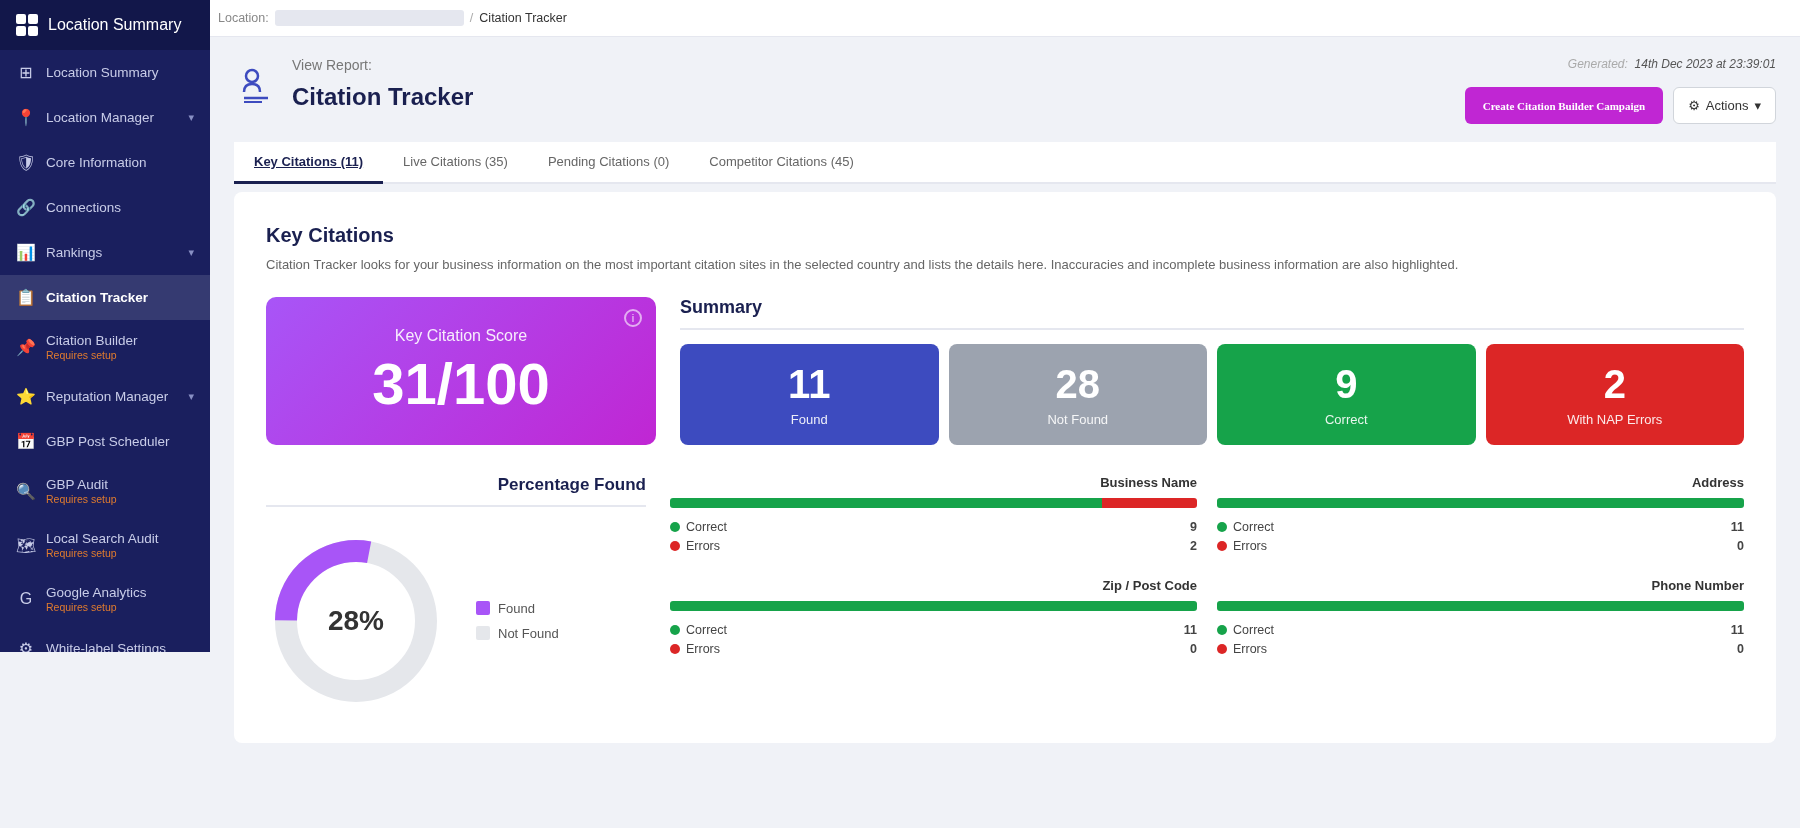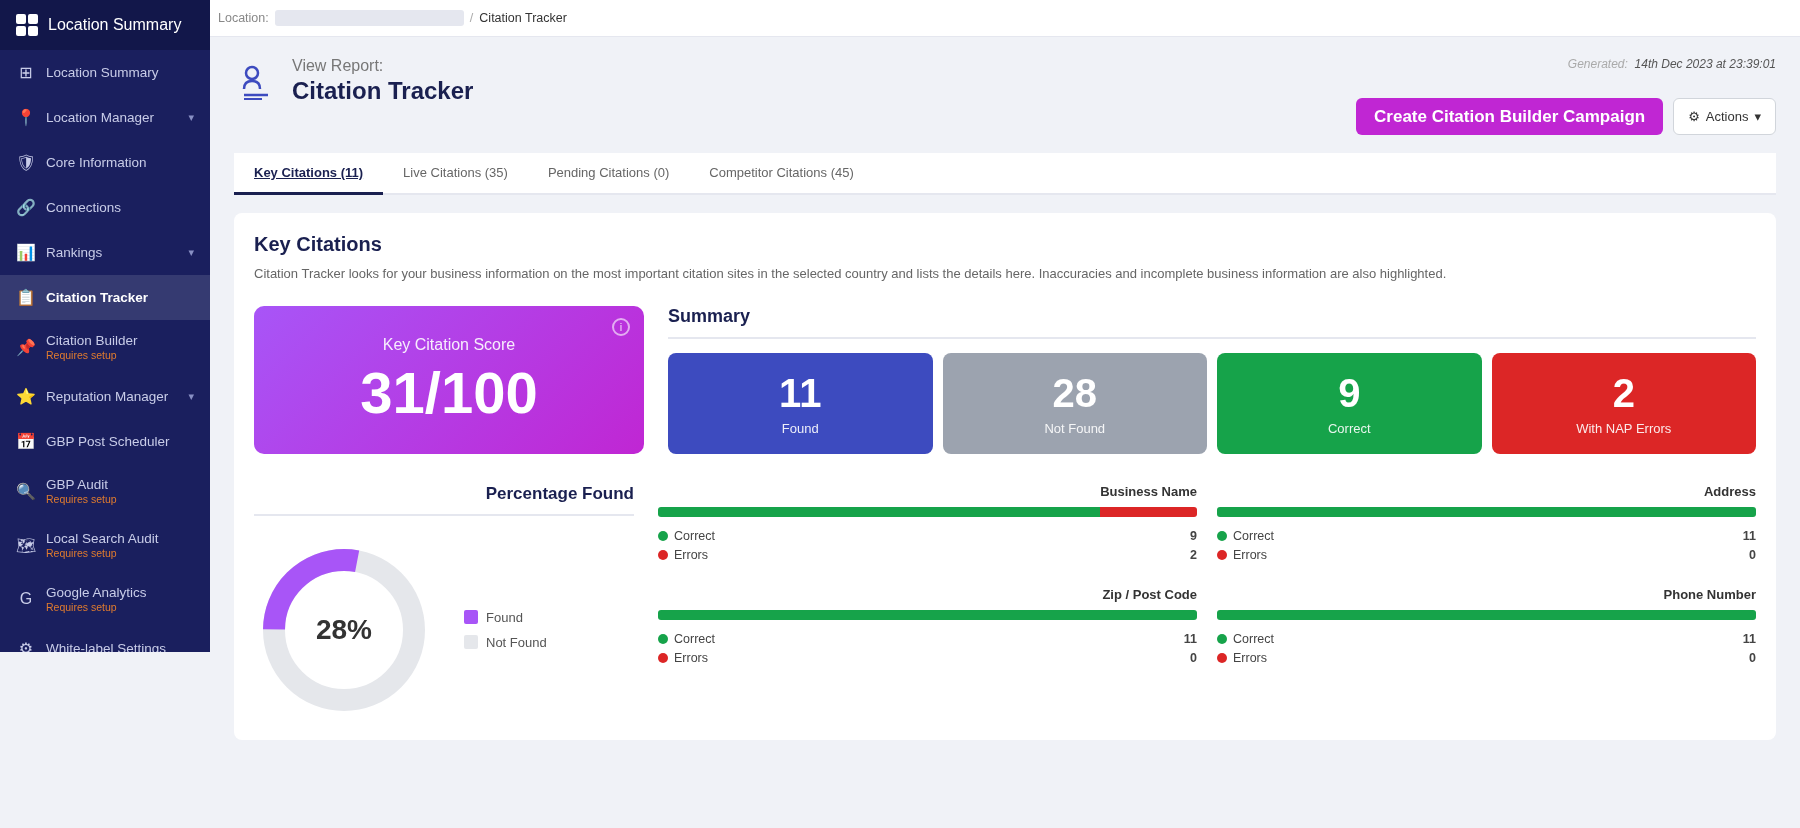--- a/index.html
+++ b/index.html
@@ -95,35 +95,36 @@
       justify-content: space-between;
       margin-bottom: 18px;
     }
     .report-title-section { display: flex; align-items: center; gap: 14px; }
     .report-icon {
       width: 44px; height: 44px;
       display: flex; align-items: center; justify-content: center;
       color: #3d4bbf;
       font-size: 26px;
     }
-    .view-report-label { font-size: 16px; color: #777; margin-bottom: 2px; }
+    .view-report-label { font-size: 14px; color: #777; margin-bottom: 10px; }
     .report-title { font-size: 24px; font-weight: 700; color: #1a2050; }
-    .header-right { display: flex; flex-direction: column; align-items: flex-end; gap: 27px; }
+    .header-right { display: flex; flex-direction: column; align-items: flex-end; gap: 16px; }
     .generated-text { font-size: 12px; color: #888; font-style: italic; }
     .generated-text span { font-weight: 500; color: #555; }
     .header-buttons { display: flex; gap: 10px; }
     .btn-create {
       background: #c026d3;
       color: #fff;
       border: none;
       padding: 0 18px;
       border-radius: 6px;
-      font-size: 17px;
+      font-size: 11px;
       font-weight: 600;
       cursor: pointer;
+      font-family: Liberation Serif, serif;
     }
     .btn-actions {
       background: #fff;
       color: #333;
       border: 1px solid #d1d5db;
       padding: 10px 14px;
       border-radius: 6px;
       font-size: 13px;
       font-weight: 500;
       cursor: pointer;
@@ -154,22 +155,22 @@
       color: #1a2050;
       border-bottom: 3px solid #1a2050;
       font-weight: 600;
       text-decoration: underline;
     }
 
     
     .card {
       background: #fff;
       border-radius: 8px;
-      padding: 20px;
-      margin-top: 18px;
+      padding: 32px;
+      margin-top: 8px;
     }
 
     .section-title { font-size: 20px; font-weight: 700; color: #1a2050; margin-bottom: 8px; }
     .section-desc { font-size: 13px; color: #666; line-height: 1.5; margin-bottom: 22px; }
 
     
     .score-summary-row {
       display: flex;
       gap: 24px;
       margin-bottom: 30px;

